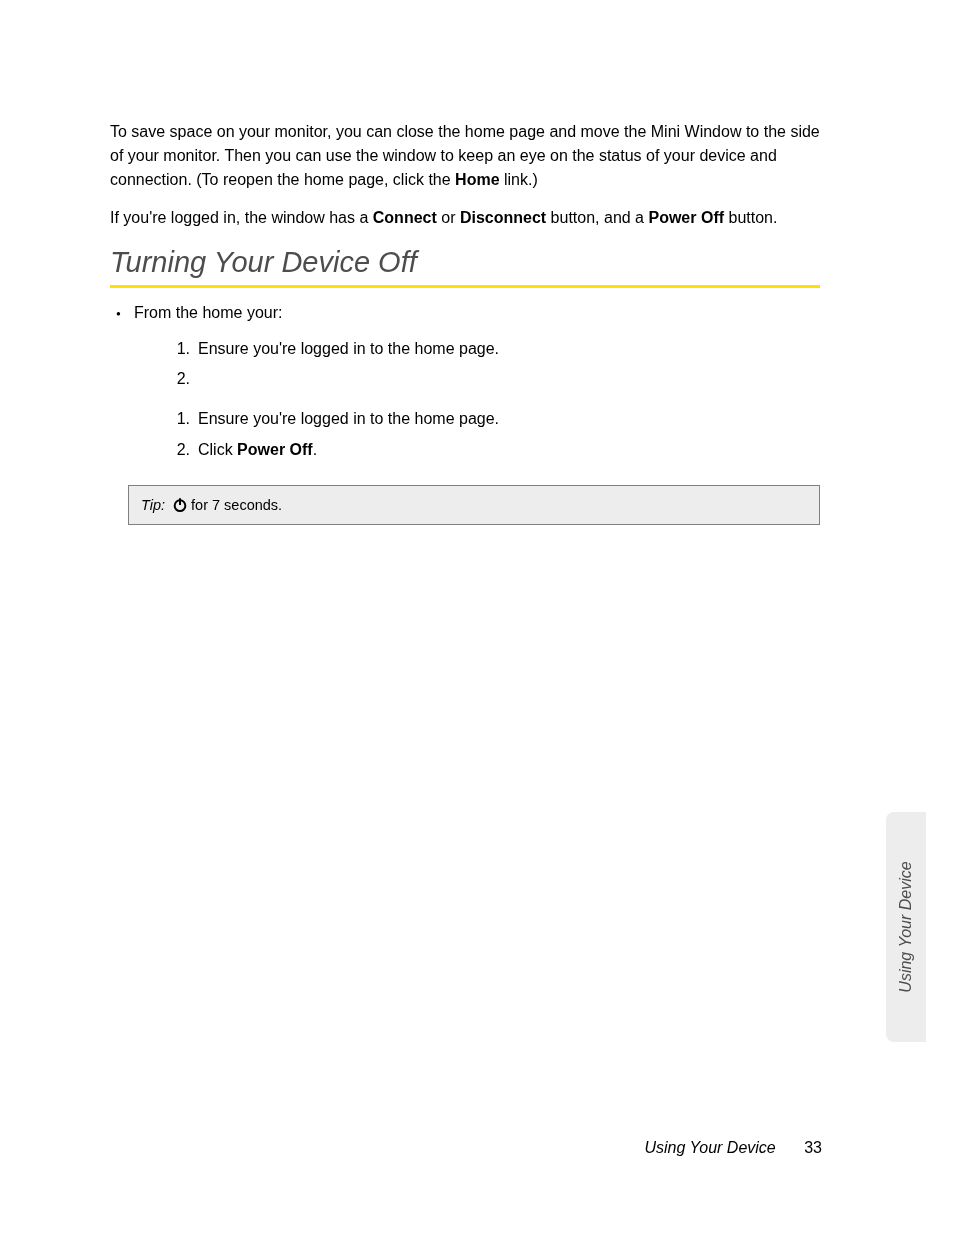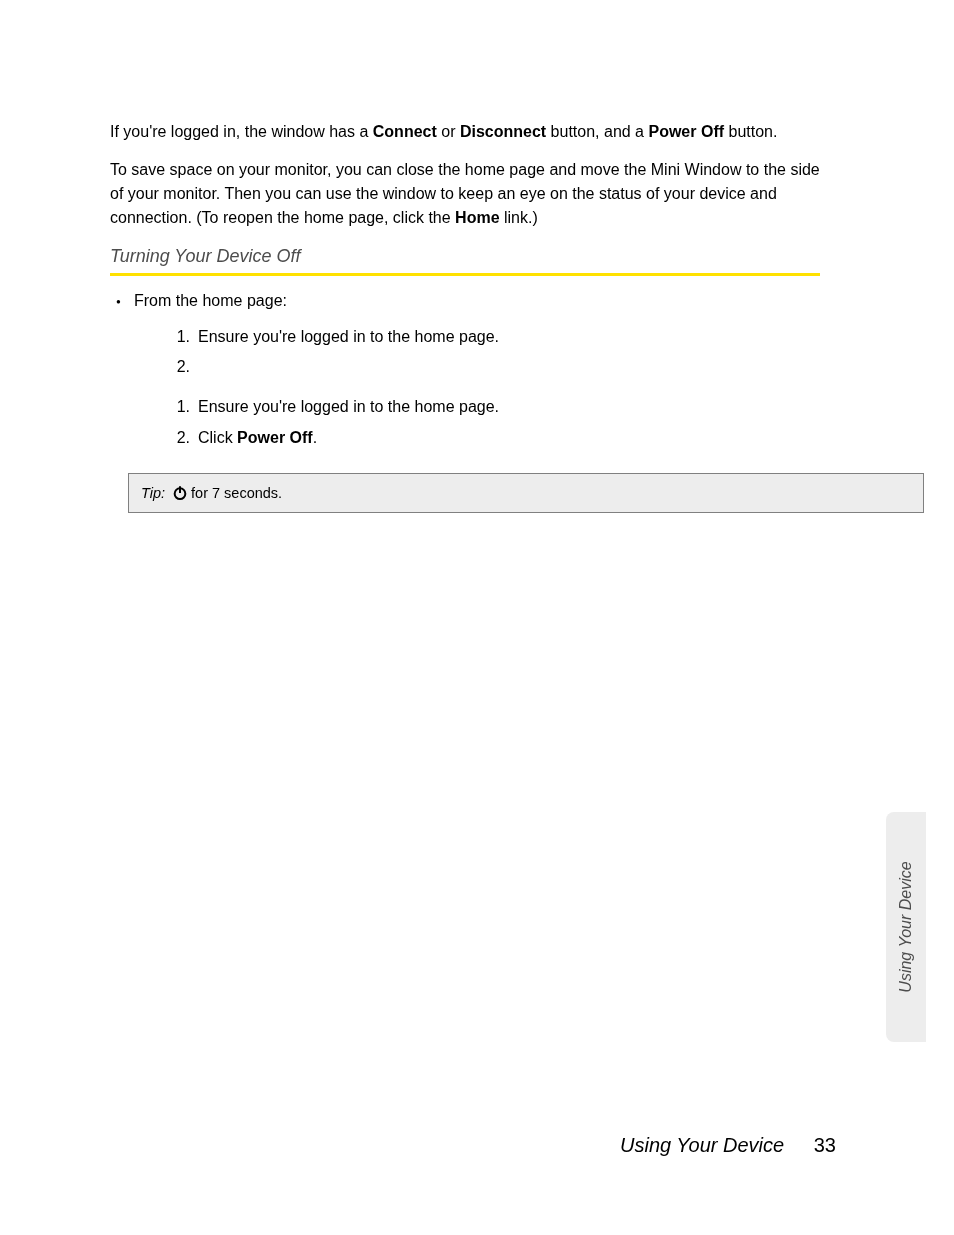--- a/index.html
+++ b/index.html
@@ -1,58 +1,58 @@
 <!DOCTYPE html>
 <html><head>
   <meta charset="utf-8">
   <style>
     * { box-sizing: border-box; margin: 0; padding: 0; }
     html, body { width: 954px; height: 1235px; background: #fff; font-family: Arial, Helvetica, sans-serif; color: #000; }
     .page { position: relative; width: 954px; height: 1235px; }
     .content { position: absolute; left: 110px; top: 120px; width: 710px; }
     .para { font-size: 16px; line-height: 1.5; margin-bottom: 14px; color: #000; }
     .bold { font-weight: bold; }
-    .heading { font-size: 18px; font-style: italic; color: #4d4d4d; margin-top: 16px; margin-bottom: 6px; }
+    .heading { font-size: 29px; font-style: italic; color: #4d4d4d; margin-top: 16px; margin-bottom: 6px; }
     .rule { height: 3px; background: #ffe100; margin-bottom: 12px; width: 100%; }
     .bullets { margin-left: 6px; margin-bottom: 6px; }
     .bullet-row { display: flex; align-items: baseline; margin-bottom: 8px; font-size: 16px; line-height: 1.6; }
     .bullet-dot { width: 18px; flex: 0 0 18px; }
     .bullet-dot::before { content: "\25CF"; font-size: 8px; position: relative; top: -2px; }
     .numlist { margin-left: 56px; margin-top: 4px; margin-bottom: 10px; }
     .num-row { display: flex; align-items: baseline; font-size: 16px; line-height: 1.9; }
     .num { width: 26px; flex: 0 0 26px; text-align: right; padding-right: 8px; }
-    .tip-box { border: 1px solid #808080; background: #ededed; padding: 9px 12px; font-size: 14.5px; line-height: 1.4; margin-left: 18px; margin-top: 20px; width: 796px; display: flex; align-items: center; flex-wrap: wrap; }
+    .tip-box { border: 1px solid #808080; background: #ededed; padding: 9px 12px; font-size: 14.5px; line-height: 1.4; margin-left: 18px; margin-top: 20px; width: 692px; display: flex; align-items: center; flex-wrap: wrap; }
     .tip-label { font-style: italic; margin-right: 4px; }
     .power-icon { display: inline-flex; vertical-align: middle; margin: 0 3px; }
     .side-tab { position: absolute; right: 28px; top: 812px; width: 40px; height: 230px; background: #ededed; border-radius: 8px 0 0 8px; display: flex; align-items: center; justify-content: center; }
     .side-tab-text { transform: rotate(-90deg); white-space: nowrap; font-style: italic; font-size: 16px; color: #4d4d4d; }
-    .footer { position: absolute; left: 16px; bottom: 78px; width: 820px; text-align: right; font-size: 20px; }
+    .footer { position: absolute; left: 2px; bottom: 78px; width: 820px; text-align: right; font-size: 16px; }
     .footer .section { font-style: italic; margin-right: 24px; }
   </style>
 </head>
 <body>
 
 <div class="page">
   <div class="content">
 
     <p class="para">
-      <span>If you're logged in, the window has a </span><span class="bold">Connect</span><span> or </span><span class="bold">Disconnect</span><span> button, and a </span><span class="bold">Power Off</span><span> button.</span>
+      <span>To save space on your monitor, you can close the home page and move the Mini Window to the side of your monitor. Then you can use the window to keep an eye on the status of your device and connection. (To reopen the home page, click the </span><span class="bold">Home</span><span> link.)</span>
     </p>
 
     <p class="para">
-      <span>To save space on your monitor, you can close the home page and move the Mini Window to the side of your monitor. Then you can use the window to keep an eye on the status of your device and connection. (To reopen the home page, click the </span><span class="bold">Home</span><span> link.)</span>
+      <span>If you're logged in, the window has a </span><span class="bold">Connect</span><span> or </span><span class="bold">Disconnect</span><span> button, and a </span><span class="bold">Power Off</span><span> button.</span>
     </p>
 
     <div class="heading">Turning Your Device Off</div>
     <div class="rule"></div>
 
     <div class="bullets">
       <div class="bullet-row">
         <span class="bullet-dot"></span>
-        <span>From the home page:</span>
+        <span>From the home your:</span>
       </div>
       <div class="numlist">
         <div class="num-row">
           <span class="num">1.</span>
           <span>Ensure you're logged in to the home page.</span>
         </div>
         <div class="num-row">
           <span class="num">2.</span>
         </div>
       </div>

